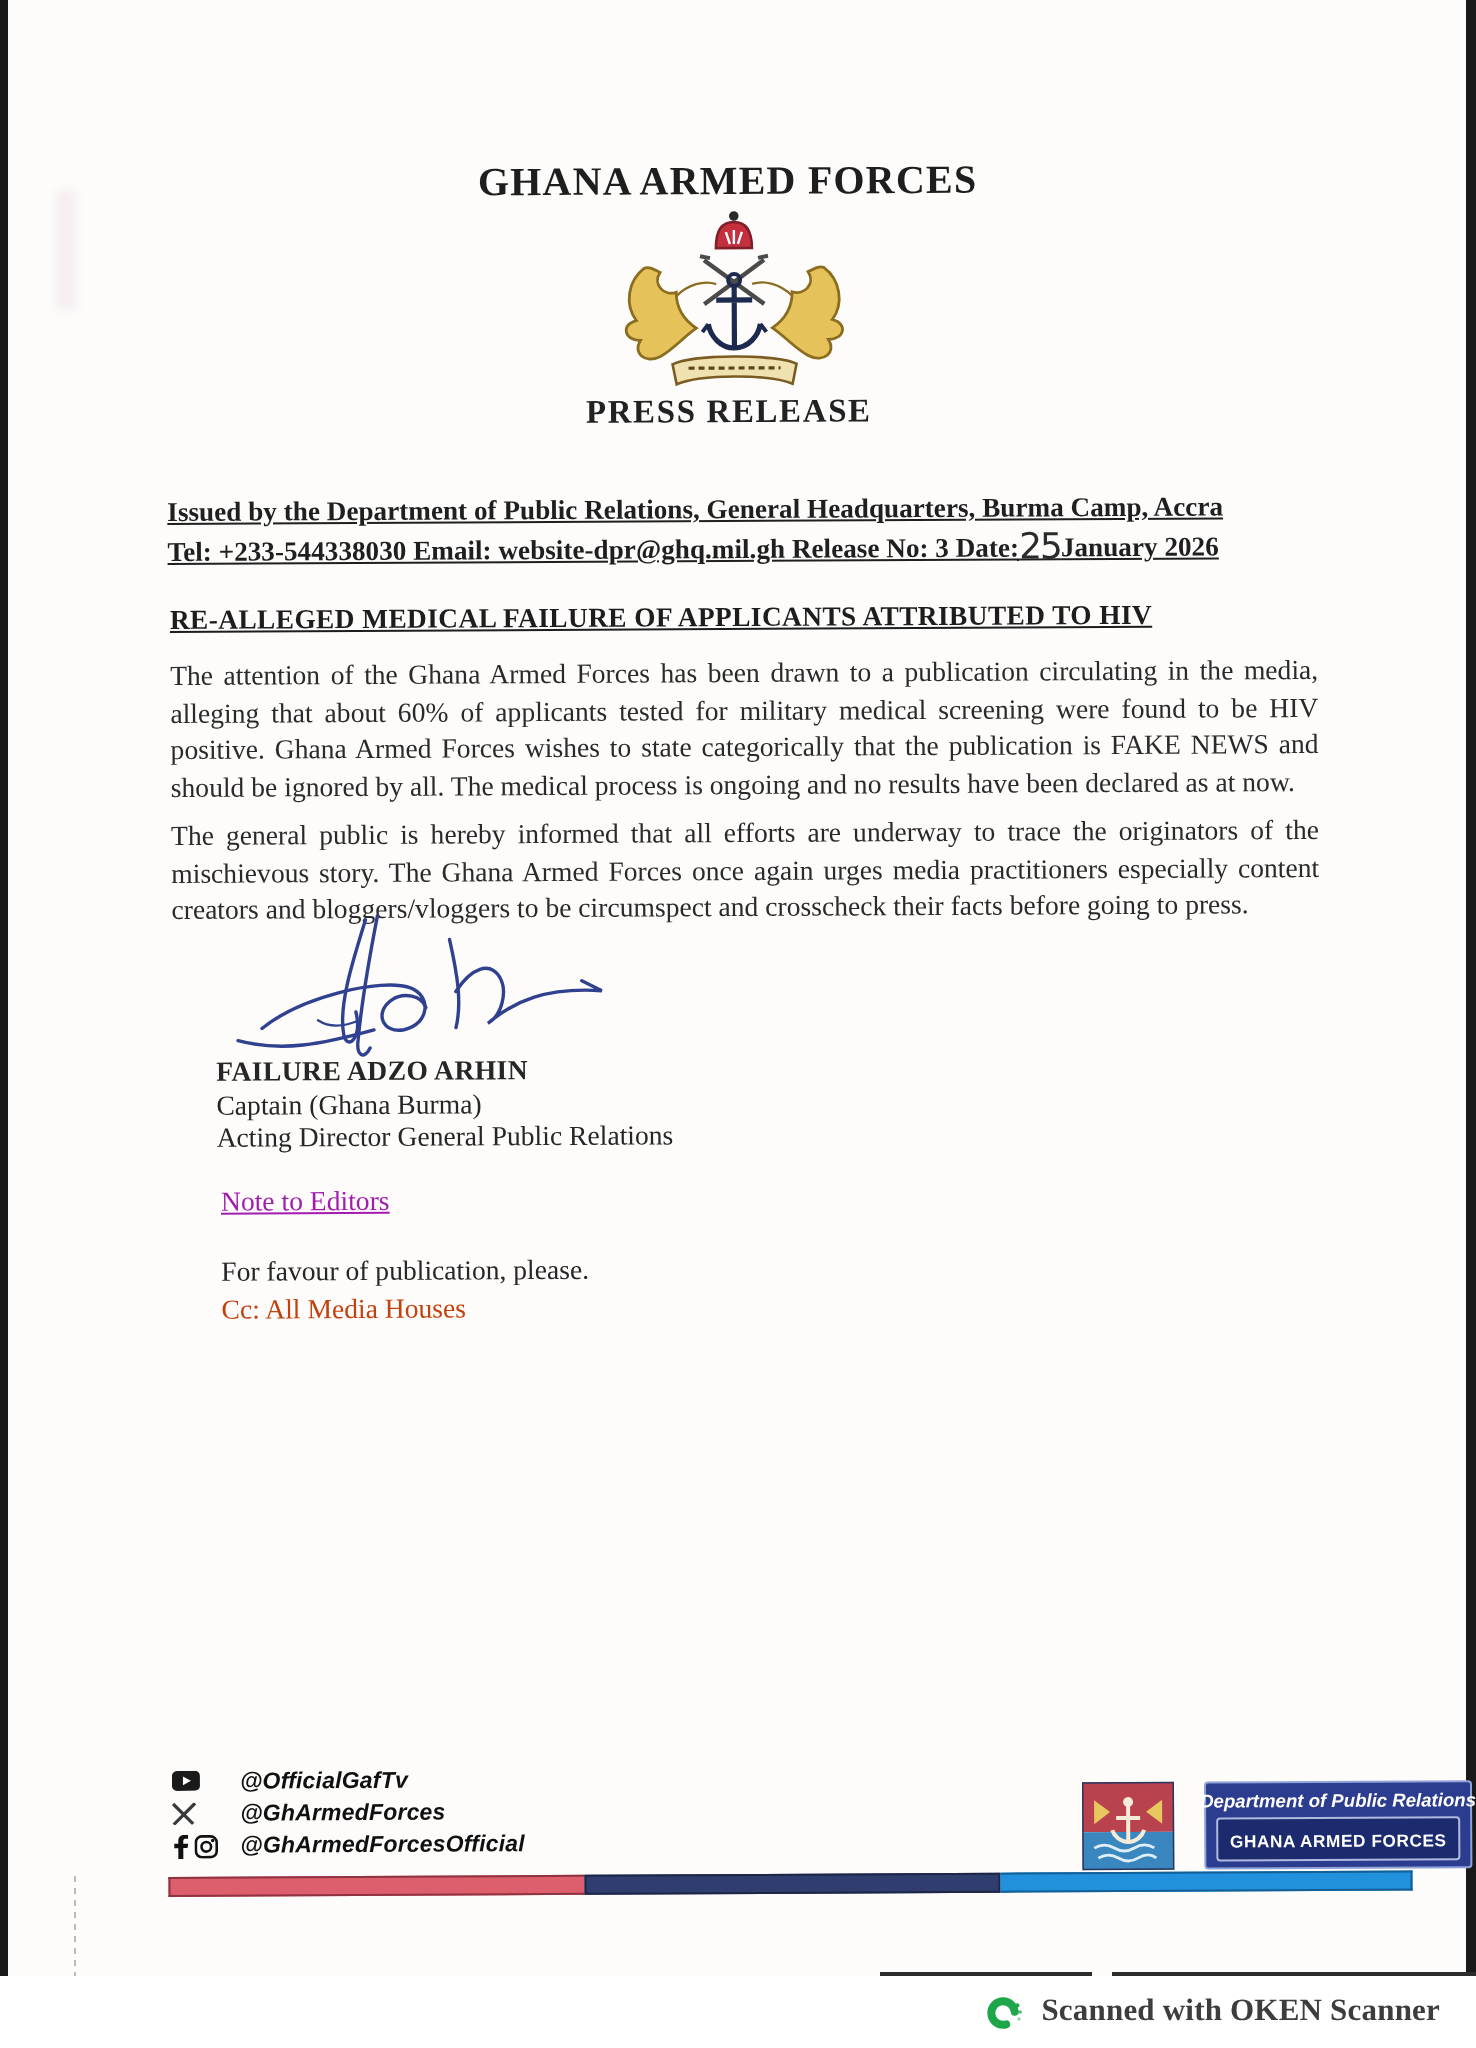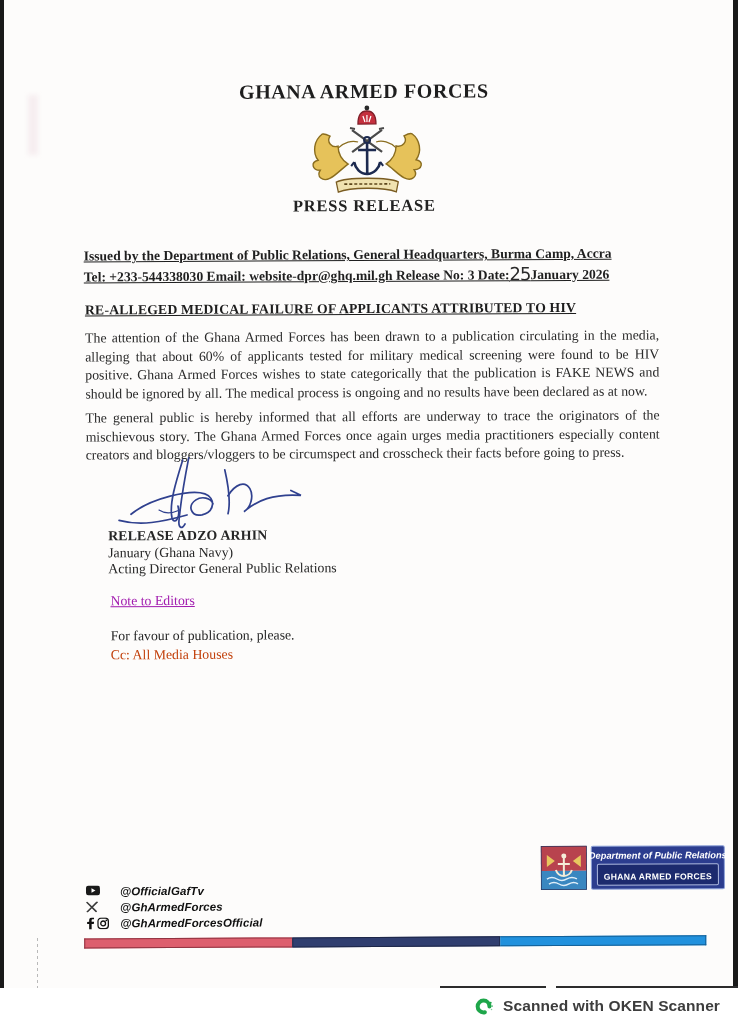--- a/index.html
+++ b/index.html
@@ -50,38 +50,38 @@
   .note-h { position:absolute; top:592px; left:110px; font-size:13.8px; text-decoration:underline; color:#a21caf; }
   .note-1 { position:absolute; top:627px; left:110px; font-size:13.8px; color:#262626; }
   .note-2 { position:absolute; top:646px; left:110px; font-size:13.8px; color:#c2410c; }
 
   
   .social { position:absolute; left:84px; top:884px; font-family:"Liberation Sans", sans-serif; }
   .social-row { display:flex; align-items:flex-start; gap:7px; height:16px; }
   .social-row .handle { font-size:11.5px; font-weight:bold; font-style:italic; color:#101010; letter-spacing:.1px; }
   .icon-cell { display:flex; align-items:center; gap:3px; min-width:27px; }
 
-  .dept-logo { position:absolute; left:539px; top:847px; display:flex; gap:4px; align-items:stretch;justify-content:space-between; }
+  .dept-logo { position:absolute; left:539px; top:892px; display:flex; gap:15px; align-items:stretch;justify-content:space-between; }
   .dept-emblem { width:46px; height:44px; }
   .dept-box { width:134px; height:44px; background:#2c3d8f; border:1px solid #8fa3d8; border-radius:2px;
     display:flex; flex-direction:column; align-items:center; justify-content:center; gap:3px;
     font-family:"Liberation Sans", sans-serif; }
   .dept-line1 { color:#ffffff; font-size:9.3px; font-style:italic; font-weight:bold; white-space:nowrap; }
   .dept-line2-box { background:#1c2a6e; border:1px solid #aebadf; border-radius:2px; padding:1px 6px; }
   .dept-line2 { color:#ffffff; font-size:8.6px; font-weight:bold; letter-spacing:.3px; white-space:nowrap; }
 
   .tricolor { position:absolute; left:82px; top:937px; width:622px; height:10px; display:flex; }
   .bar-red  { width:208px; background:#dd5f6e; border:1px solid #8f3340; border-right:none; }
   .bar-navy { width:208px; background:#303e6f; border:1px solid #1d2647; }
   .bar-blue { width:206px; background:#2191dd; border:1px solid #135f96; border-left:none; }
 
   
   .scanner-bar { position:absolute; left:0; top:988px; width:738px; height:36px; background:#ffffff;
     display:flex; align-items:center; justify-content:flex-end; padding-right:18px; gap:9px;
-    font-family:Liberation Sans, sans-serif; }
+    font-family:Liberation Serif, serif; }
   .scanner-label { font-size:15.5px; font-weight:bold; color:#3d3d3d; letter-spacing:.1px; }
 </style>
 </head>
 <body>
 
 <div class="stage">
 
   <div class="edge edge-left"></div>
   <div class="edge edge-right"></div>
   <div class="smudge"></div>
@@ -128,22 +128,22 @@
         <path d="M80,4 C73,26 66,48 69,62 C71,69 78,63 75,50"></path>
         <path d="M86,2 C82,22 78,44 76,64 C75,72 79,74 82,68"></path>
         <path d="M28,58 C48,42 88,33 102,38 C113,42 112,56 99,59 C88,61 84,50 93,44 C99,40 108,42 110,48"></path>
         <path d="M122,14 C126,32 128,46 125,58"></path>
         <path d="M125,40 C133,28 142,25 147,33 C151,40 148,52 141,56 C154,45 170,38 198,40 L188,35"></path>
         <path d="M16,64 C38,70 58,66 84,59"></path>
         <path d="M56,54 C62,58 70,57 77,54" stroke-width="1.2"></path>
       </g>
     </svg>
 
-    <div class="signatory sig-name">RELEASE ADZO ARHIN</div>
-    <div class="signatory sig-rank">January (Ghana Navy)</div>
+    <div class="signatory sig-name">FAILURE ADZO ARHIN</div>
+    <div class="signatory sig-rank">Captain (Ghana Burma)</div>
     <div class="signatory sig-role">Acting Director General Public Relations</div>
 
     <div class="note-h">Note to Editors</div>
     <div class="note-1">For favour of publication, please.</div>
     <div class="note-2">Cc: All Media Houses</div>
 
     <div class="social">
       <div class="social-row">
         <span class="icon-cell">
           <svg width="14" height="10" viewBox="0 0 14 10">

